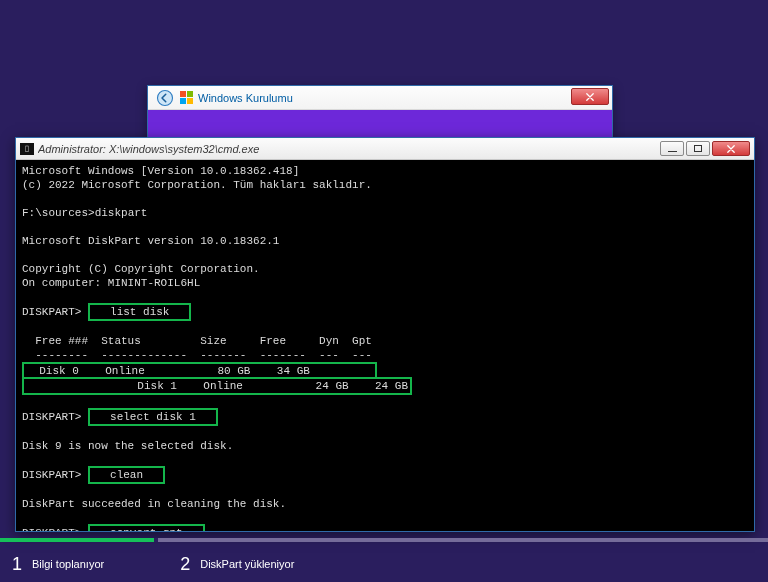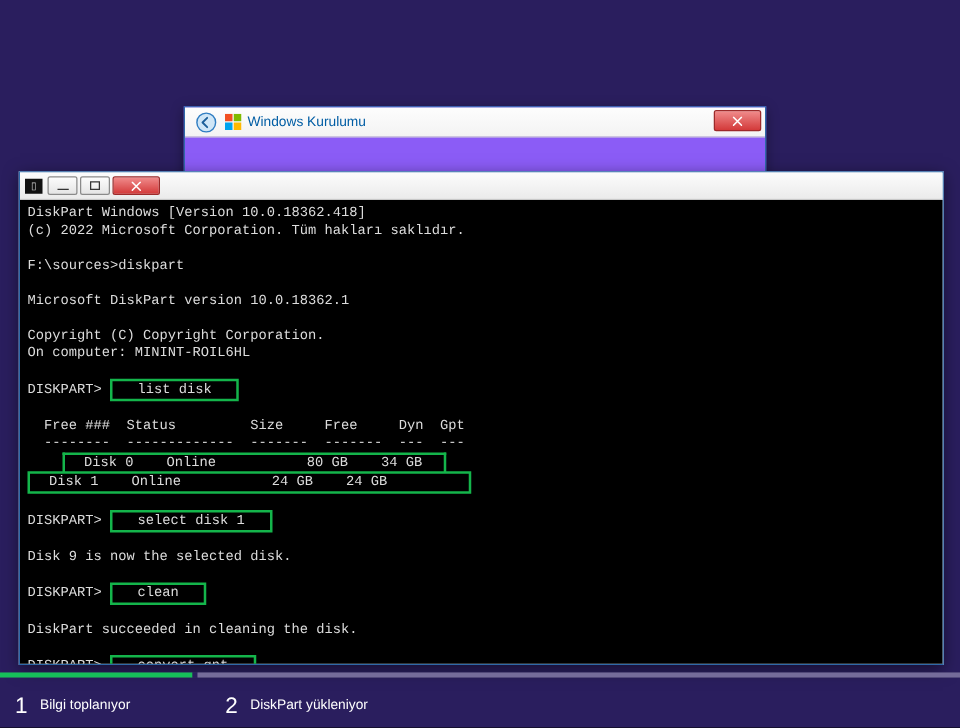--- a/index.html
+++ b/index.html
@@ -1,42 +1,42 @@
 <!DOCTYPE html>
 <html><head>
   <meta charset="utf-8">
   <style>
     * { margin: 0; padding: 0; box-sizing: border-box; }
     body { width: 768px; height: 582px; background: #2a1e5e; font-family: "Segoe UI", Tahoma, sans-serif; overflow: hidden; position: relative; }
     .desktop { width: 100%; height: 100%; position: relative; }
 
     
-    .wizard-window { position: absolute; top: 85px; left: 147px; width: 466px; height: 60px; background: #8b5cf6; border: 1px solid #2f6aa8; box-shadow: 0 3px 10px rgba(0,0,0,.4); }
+    .wizard-window { position: absolute; top: 85px; left: 147px; width: 466px; height: 60px; background: #6d28d9; border: 1px solid #2f6aa8; box-shadow: 0 3px 10px rgba(0,0,0,.4); }
     .wizard-titlebar { height: 24px; background: linear-gradient(#fdfdfd,#f3f3f3); border-bottom: 1px solid #d9d9d9; display: flex; align-items: center; font-size: 11px; color: #005da4; }
     .wizard-back { width: 26px; height: 24px; display: flex; align-items: center; justify-content: center; margin-left: 4px; }
     .wizard-back svg { width: 18px; height: 18px; }
     .wizard-flag { width: 14px; height: 14px; display: flex; margin: 0 4px 0 2px; }
     .wizard-title { font-size: 11px; }
     .wizard-close { position: absolute; right: 3px; top: 2px; width: 38px; height: 17px; background: linear-gradient(#f08b8b,#d33a3a); border: 1px solid #9c2a2a; border-radius: 2px; display: flex; align-items: center; justify-content: center; }
     .wizard-close svg { width: 8px; height: 8px; }
 
     
     .cmd-window { position: absolute; top: 137px; left: 15px; width: 740px; height: 395px; background: #fff; border: 1px solid #2f6aa8; box-shadow: 0 3px 12px rgba(0,0,0,.5); display: flex; flex-direction: column; }
     .cmd-titlebar { height: 22px; background: linear-gradient(#fcfcfc,#ebebeb); border-bottom: 1px solid #c8c8c8; display: flex; align-items: center; font-size: 11px; color: #3a3a3a; font-style: italic; padding: 0 4px; position: relative; }
     .cmd-icon { width: 14px; height: 12px; background: #111; margin-right: 4px; flex: 0 0 auto; display: flex; align-items: center; justify-content: center; font-size: 8px; color: #ccc; font-style: normal; }
     .cmd-title { flex: 1; white-space: nowrap; overflow: hidden; text-overflow: ellipsis; }
     .cmd-controls { display: flex; gap: 2px; }
     .cmd-btn { height: 15px; border: 1px solid #8a8a8a; border-radius: 2px; display: flex; align-items: center; justify-content: center; font-size: 9px; font-style: normal; }
     .cmd-min, .cmd-max { width: 24px; background: linear-gradient(#fcfcfc,#e5e5e5); }
     .cmd-x { width: 38px; background: linear-gradient(#f08b8b,#d33a3a); border-color: #9c2a2a; }
     .cmd-x svg { width: 8px; height: 8px; }
     .cmd-body { flex: 1; background: #000; color: #dcdcdc; font-family: "Consolas","Courier New",monospace; font-size: 11px; line-height: 14px; padding: 4px 6px; overflow: hidden; white-space: pre; position: relative; }
     .hl { border: 2px solid #14b54b; padding: 0 20px; display: inline-block; margin: -1px 0; }
-    .hlrow { border: 2px solid #14b54b; padding: 0 2px; display: inline-block; width: 355px; margin-top:-1px;}
-    .hlhead { border: 2px solid #14b54b; border-bottom: none; padding: 0 2px; display: inline-block; width: 307px; margin-bottom:-1px;margin-left:28px;}
+    .hlrow { border: 2px solid #14b54b; padding: 0 2px; display: inline-block; width: 390px; margin-top:-1px;text-align:right;}
+    .hlhead { border: 2px solid #14b54b; border-bottom: none; padding: 0 2px; display: inline-block; width: 355px; margin-bottom:-1px;}
 
     
     .progress-wrap { position: absolute; left: 0; bottom: 40px; width: 100%; height: 4px; background: #3a3160; display:flex; }
     .progress-seg { height: 100%; }
     .progress-seg.done { background: #16c05a; }
     .progress-seg.gap { background: #2a1e5e; width: 4px; }
     .progress-seg.rest { background: #756c9a; flex:1; }
 
     .step-row { position: absolute; left: 0; bottom: 0; width: 100%; height: 36px; display: flex; align-items: center; color: #fff; font-size: 11px; }
     .step { display: flex; align-items: center; gap: 10px; }
@@ -71,35 +71,36 @@
         <svg viewBox="0 0 10 10">
             <path d="M1 1l8 8M9 1l-8 8" stroke="#fff" stroke-width="1.6" stroke-linecap="round"></path>
           </svg>
       </div>
     </div>
   </div>
 
   <div class="cmd-window">
     <div class="cmd-titlebar">
       <div class="cmd-icon">▯</div>
+      <span class="cmd-title">Administrator: X:\windows\system32\cmd.exe</span>
       <div class="cmd-controls">
         <div class="cmd-btn cmd-min">
             <div class="cmd-min-line"></div>
           </div>
         <div class="cmd-btn cmd-max">
             <div class="cmd-max-box"></div>
           </div>
         <div class="cmd-btn cmd-x">
             <svg viewBox="0 0 10 10">
               <path d="M1 1l8 8M9 1l-8 8" stroke="#fff" stroke-width="1.6" stroke-linecap="round"></path>
             </svg>
           </div>
       </div>
     </div>
-    <div class="cmd-body"><span>DiskPart Windows [Version 10.0.18362.418]</span>
+    <div class="cmd-body"><span>Microsoft Windows [Version 10.0.18362.418]</span>
 <span>(c) 2022 Microsoft Corporation. Tüm hakları saklıdır.</span>
 
 <span>F:\sources&gt;</span><span>diskpart</span>
 
 <span>Microsoft DiskPart version 10.0.18362.1</span>
 
 <span>Copyright (C) Copyright Corporation.</span>
 <span>On computer: MININT-ROIL6HL</span>
 
 <span>DISKPART&gt;</span> <span class="hl">list disk</span>

